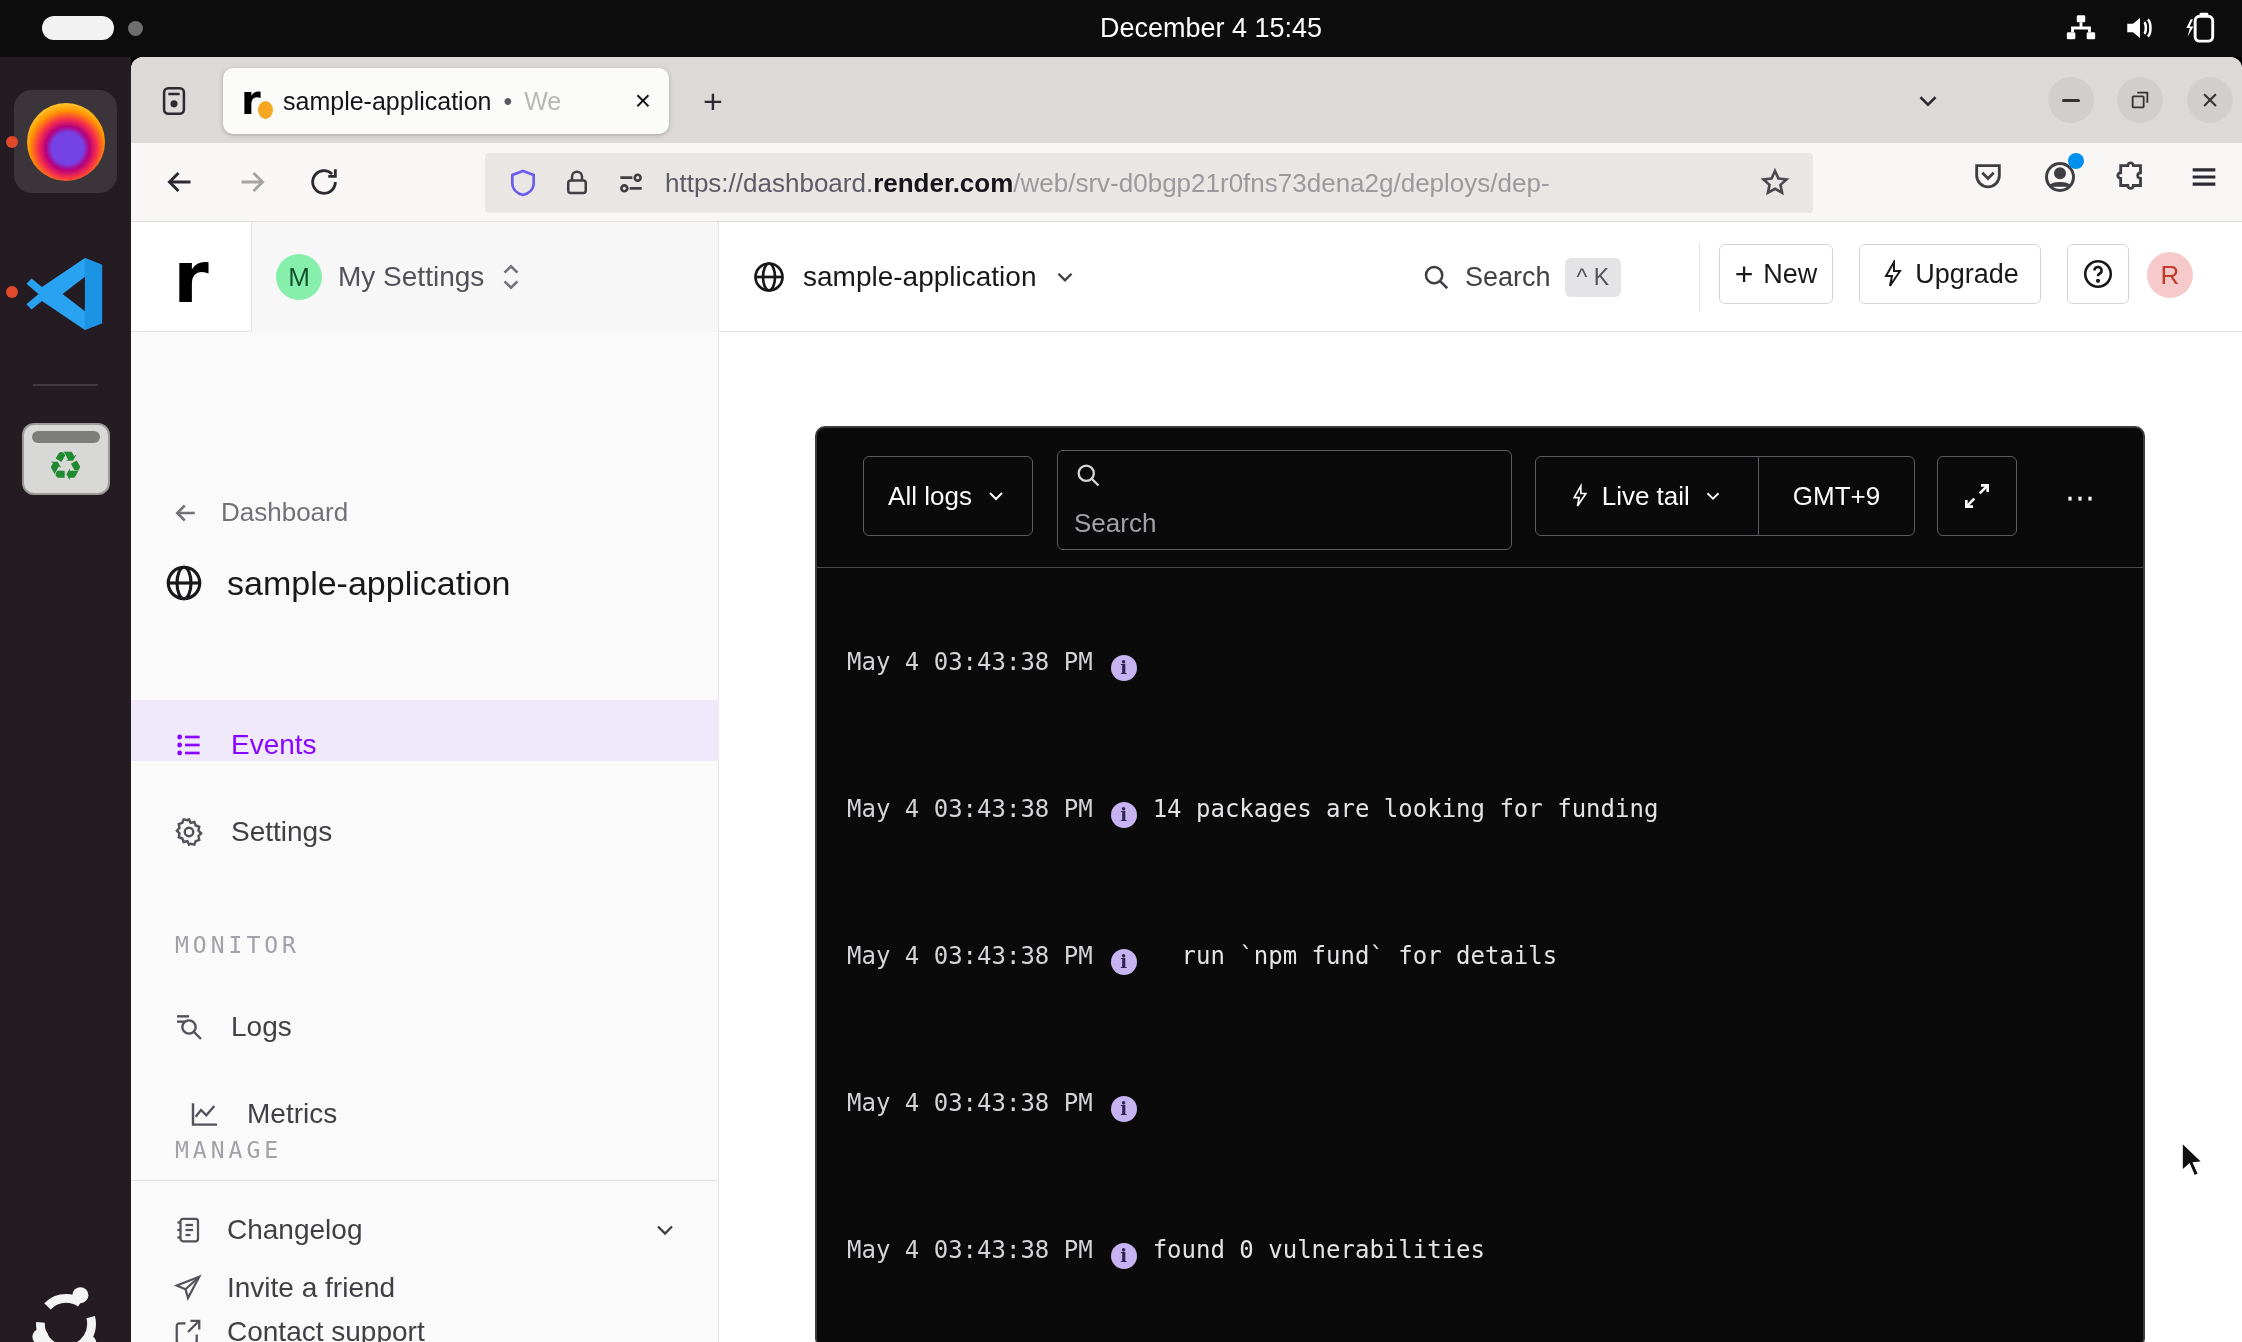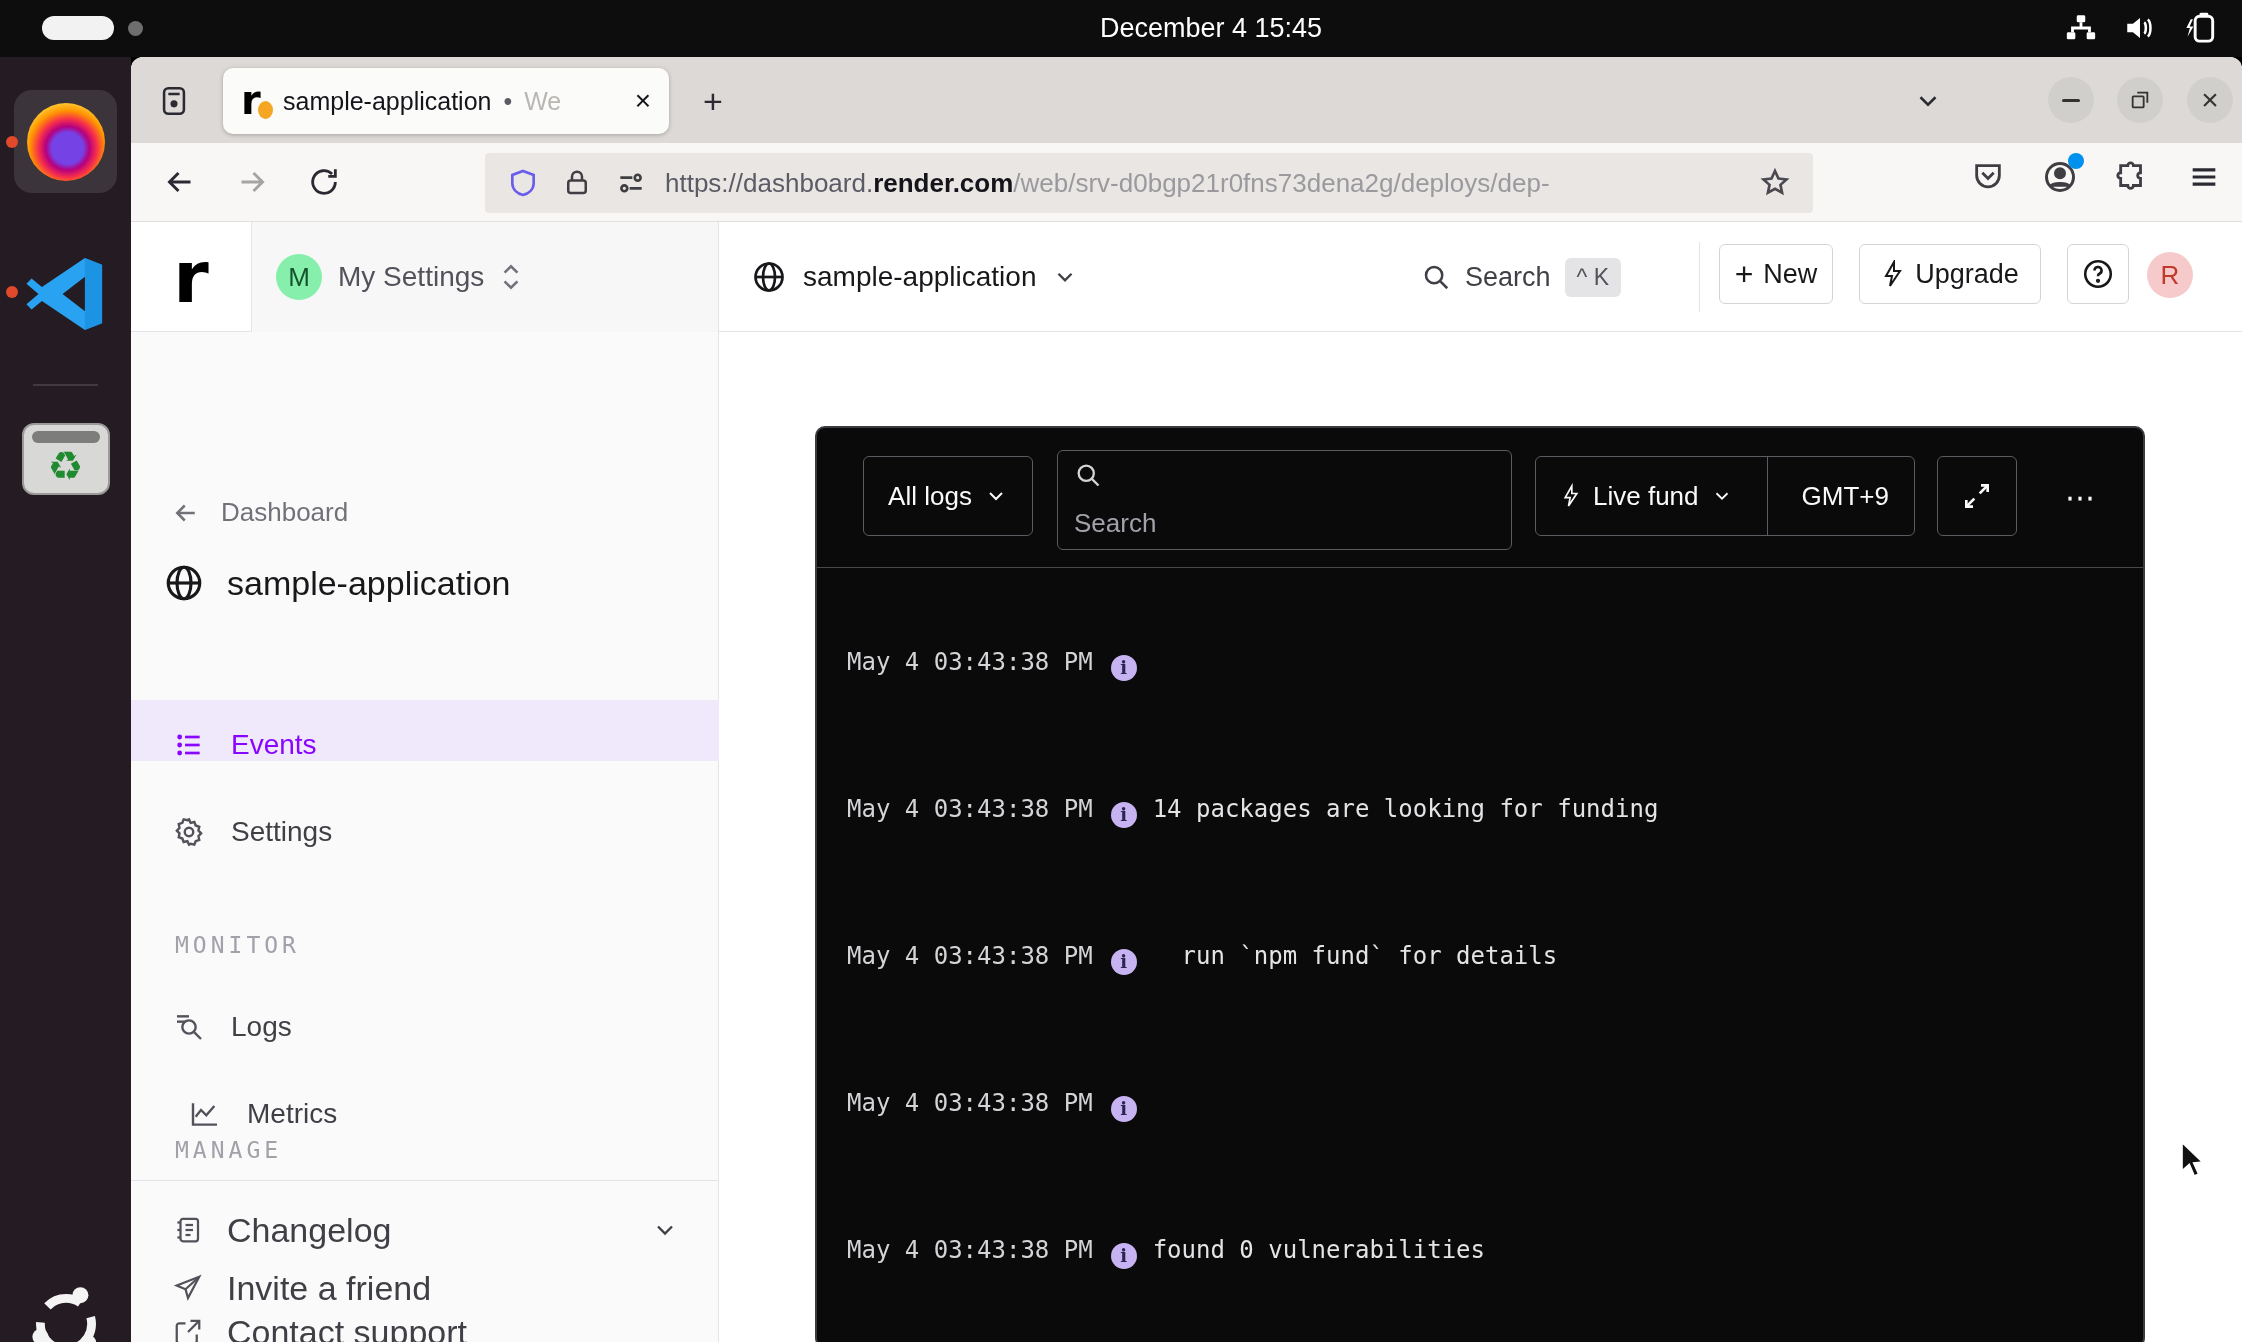--- a/index.html
+++ b/index.html
@@ -92,21 +92,21 @@
   .sb-item { position:absolute; left:0; width:588px; height:61px; display:flex; align-items:flex-end; gap:26px; padding-left:42px; font-size:28px; color:#3f3f46; }
   .sb-item svg { flex:0 0 auto; }
   #sb-events { top:368px; background:#efe9fb; color:#8a05ff; }
   #sb-settings { top:455px; }
   .sb-section { position:absolute; left:44px; font-family:"DejaVu Sans Mono", monospace; font-size:23px; letter-spacing:4px; color:#a1a1aa;text-align:center; }
   #sb-monitor { top:600px; }
   #sb-logs { top:650px; }
   #sb-metrics { top:737px;margin-left:16px; }
   #sb-manage { top:805px; }
   #sb-divider { position:absolute; left:0; top:848px; width:588px; height:1px; background:#e4e4e7; }
-  .sb-small { position:absolute; left:0; width:588px; height:56px; display:flex; align-items:center; gap:24px; padding-left:42px; font-size:34px; color:#3f3f46; }
+  .sb-small { position:absolute; left:0; width:588px; height:56px; display:flex; align-items:center; gap:24px; padding-left:42px; font-size:28px; color:#3f3f46; }
   #sb-changelog { top:870px; }
   #sb-changelog .chev { margin-left:auto; margin-right:40px; }
   #sb-invite { top:928px; }
   #sb-contact { top:972px; }
 
   
   #log-card { position:absolute; left:684px; top:204px; width:1330px; height:922px; background:#0a0a0a; border:2px solid #3b3b40; border-radius:10px; overflow:hidden; }
   #log-toolbar { position:relative; height:140px; border-bottom:1px solid #47474c; }
   .dark-btn { position:absolute; border:1px solid #5b5b61; border-radius:6px; color:#fafafa; font-size:26px; display:flex; align-items:center; justify-content:center; gap:12px; background:transparent; }
   #btn-alllogs { left:46px; top:28px; width:170px; height:80px; }
@@ -470,21 +470,21 @@
               <circle cx="10.5" cy="10.5" r="6.5"></circle>
               <line x1="15.5" y1="15.5" x2="21" y2="21"></line>
             </svg>
           <span id="log-search-ph">Search</span>
         </div>
         <div class="dark-btn" id="grp-livetail">
           <span class="seg">
             <svg width="20" height="26" viewBox="0 0 24 28" fill="none" stroke="#fafafa" stroke-width="2">
                 <path d="M13 2L5 16h6l-2 10 10-15h-6z"></path>
               </svg>
-            <span>Live fund</span>
+            <span>Live tail</span>
             <svg width="22" height="22" viewBox="0 0 24 24" fill="none" stroke="#fafafa" stroke-width="2">
                 <path d="M6 9l6 6 6-6"></path>
               </svg>
           </span>
           <span class="seg-div"></span>
           <span class="seg">
             <span>GMT+9</span>
           </span>
         </div>
         <div class="dark-btn" id="btn-expand">

